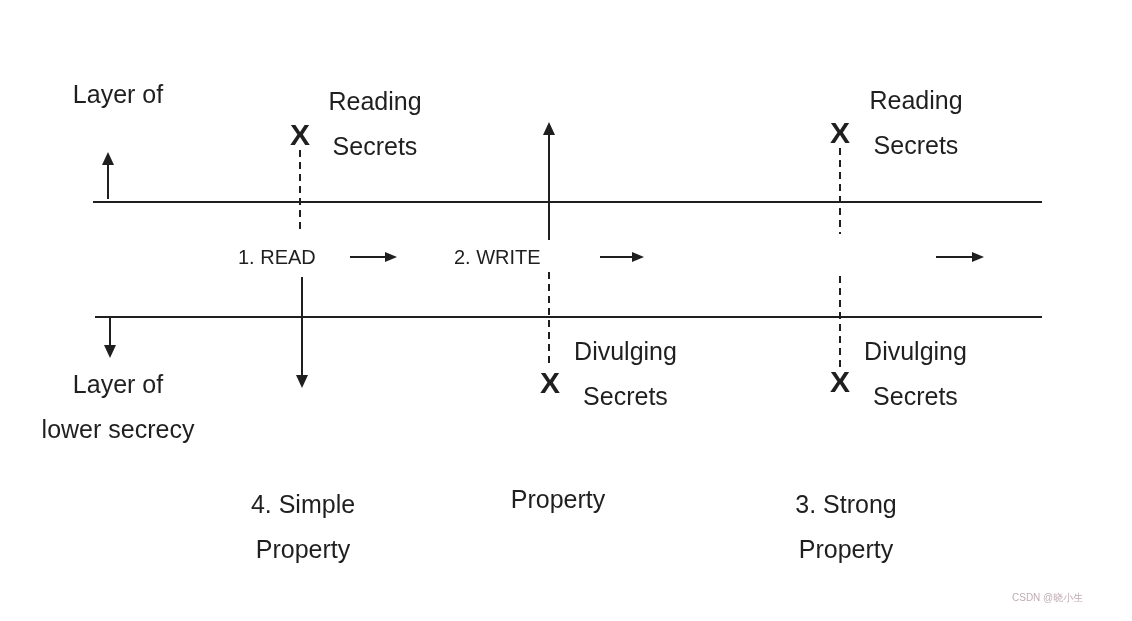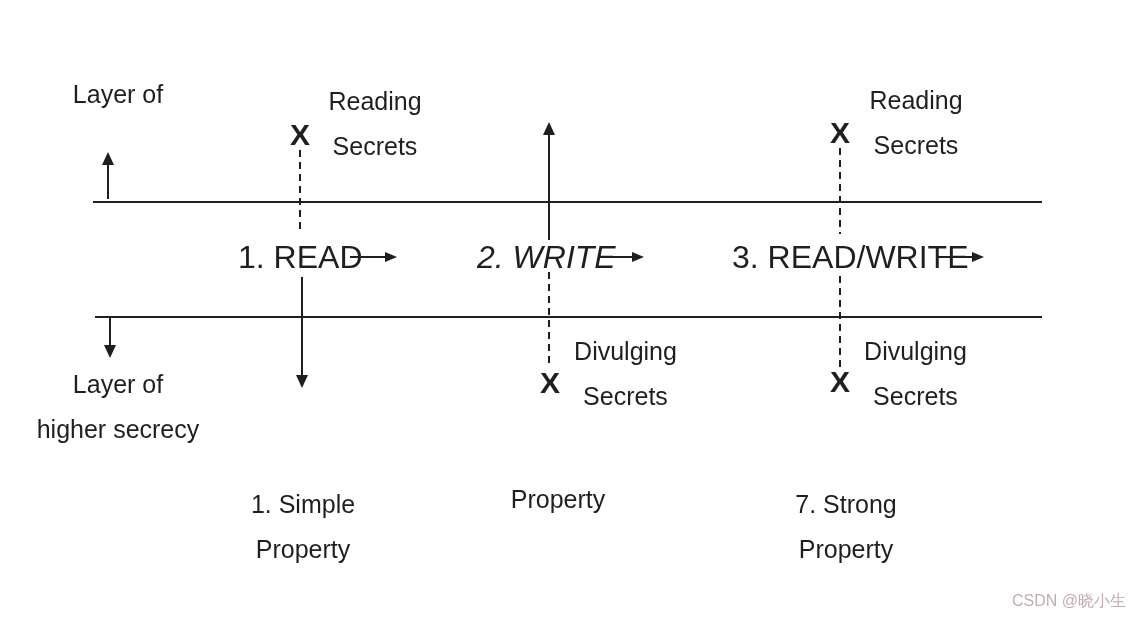--- a/index.html
+++ b/index.html
@@ -1,46 +1,46 @@
 <!DOCTYPE html>
 <html style="--ink: #1f1f1f; --watermark: #bfadb3; --background: #ffffff;"><head>
 <meta charset="utf-8">
 <style>
   html,body{margin:0;padding:0;}
   body{background:#ffffff;font-family:"Liberation Sans",sans-serif;}
   #stage{position:relative;width:1132px;height:621px;background:var(--background,#fff);overflow:hidden;}
   .abs{position:absolute;}
   .txt{font-size:25px;color:var(--ink,#1f1f1f);line-height:45px;text-align:center;white-space:nowrap;}
-  .op{font-size:32px;color:var(--ink,#1f1f1f);line-height:26px;white-space:nowrap;}
+  .op{font-size:20px;color:var(--ink,#1f1f1f);line-height:26px;white-space:nowrap;}
   .xmark{font-size:30px;font-weight:700;color:var(--ink,#1f1f1f);width:34px;text-align:center;line-height:34px;}
   .hline{height:0;border-top:2px solid var(--ink,#1f1f1f);}
   .vsolid{width:2px;background:var(--ink,#1f1f1f);}
   .vdash{width:2px;background:repeating-linear-gradient(to bottom,var(--ink,#1f1f1f) 0 7px,transparent 7px 12px);}
   .tri-up{width:0;height:0;border-left:6px solid transparent;border-right:6px solid transparent;border-bottom:13px solid var(--ink,#1f1f1f);}
   .tri-down{width:0;height:0;border-left:6px solid transparent;border-right:6px solid transparent;border-top:13px solid var(--ink,#1f1f1f);}
   .tri-right{width:0;height:0;border-top:5px solid transparent;border-bottom:5px solid transparent;border-left:12px solid var(--ink,#1f1f1f);}
   .harrow{display:flex;align-items:center;height:10px;}
   .hstem{height:0;border-top:2px solid var(--ink,#1f1f1f);}
   .stem-center{margin-left:5px;}
-  .watermark{font-size:16px;color:var(--watermark,#bfadb3);white-space:nowrap;}
+  .watermark{font-size:10px;color:var(--watermark,#bfadb3);white-space:nowrap;}
 </style>
 </head>
 <body>
 
 <div id="stage">
 
   <div class="abs hline" style="left:93px;top:201px;width:949px;"></div>
   <div class="abs hline" style="left:95px;top:316px;width:947px;"></div>
 
   <div class="abs txt" style="left:12px;top:72px;width:212px;">
     <div>Layer of</div>
   </div>
   <div class="abs txt" style="left:12px;top:362px;width:212px;">
     <div>Layer of</div>
-    <div>higher secrecy</div>
+    <div>lower secrecy</div>
   </div>
 
   <div class="abs" style="left:102px;top:152px;">
     <div class="tri-up"></div>
     <div class="vsolid stem-center" style="height:34px;"></div>
   </div>
   <div class="abs" style="left:104px;top:317px;">
     <div class="vsolid stem-center" style="height:28px;"></div>
     <div class="tri-down"></div>
   </div>
@@ -58,57 +58,56 @@
   </div>
   <div class="abs" style="left:296px;top:277px;">
     <div class="vsolid stem-center" style="height:98px;"></div>
     <div class="tri-down"></div>
   </div>
 
   <div class="abs" style="left:543px;top:122px;">
     <div class="tri-up"></div>
     <div class="vsolid stem-center" style="height:105px;"></div>
   </div>
-  <div class="abs op" style="left:477px;top:244px;font-style:italic;">2. WRITE</div>
+  <div class="abs op" style="left:454px;top:244px;">2. WRITE</div>
   <div class="abs harrow" style="left:600px;top:252px;">
     <div class="hstem" style="width:32px;"></div>
     <div class="tri-right"></div>
   </div>
   <div class="abs vdash" style="left:548px;top:272px;height:96px;"></div>
   <div class="abs xmark" style="left:533px;top:366px;">X</div>
   <div class="abs txt" style="left:563px;top:329px;width:125px;">
     <div>Divulging</div>
     <div>Secrets</div>
   </div>
 
   <div class="abs xmark" style="left:823px;top:116px;">X</div>
   <div class="abs vdash" style="left:839px;top:148px;height:86px;"></div>
   <div class="abs txt" style="left:845px;top:78px;width:142px;">
     <div>Reading</div>
     <div>Secrets</div>
   </div>
-  <div class="abs op" style="left:732px;top:244px;">3. READ/WRITE</div>
   <div class="abs harrow" style="left:936px;top:252px;">
     <div class="hstem" style="width:36px;"></div>
     <div class="tri-right"></div>
   </div>
   <div class="abs vdash" style="left:839px;top:276px;height:92px;"></div>
   <div class="abs xmark" style="left:823px;top:365px;">X</div>
   <div class="abs txt" style="left:853px;top:329px;width:125px;">
     <div>Divulging</div>
     <div>Secrets</div>
   </div>
 
   <div class="abs txt" style="left:228px;top:482px;width:150px;">
-    <div>1. Simple</div>
+    <div>4. Simple</div>
     <div>Property</div>
   </div>
   <div class="abs txt" style="left:483px;top:477px;width:150px;">
     <div>Property</div>
   </div>
   <div class="abs txt" style="left:771px;top:482px;width:150px;">
-    <div>7. Strong</div>
+    <div>3. Strong</div>
     <div>Property</div>
   </div>
 
   <div class="abs watermark" style="left:1012px;top:591px;">CSDN @晓小生</div>
 
 </div>
 
 </body></html>

